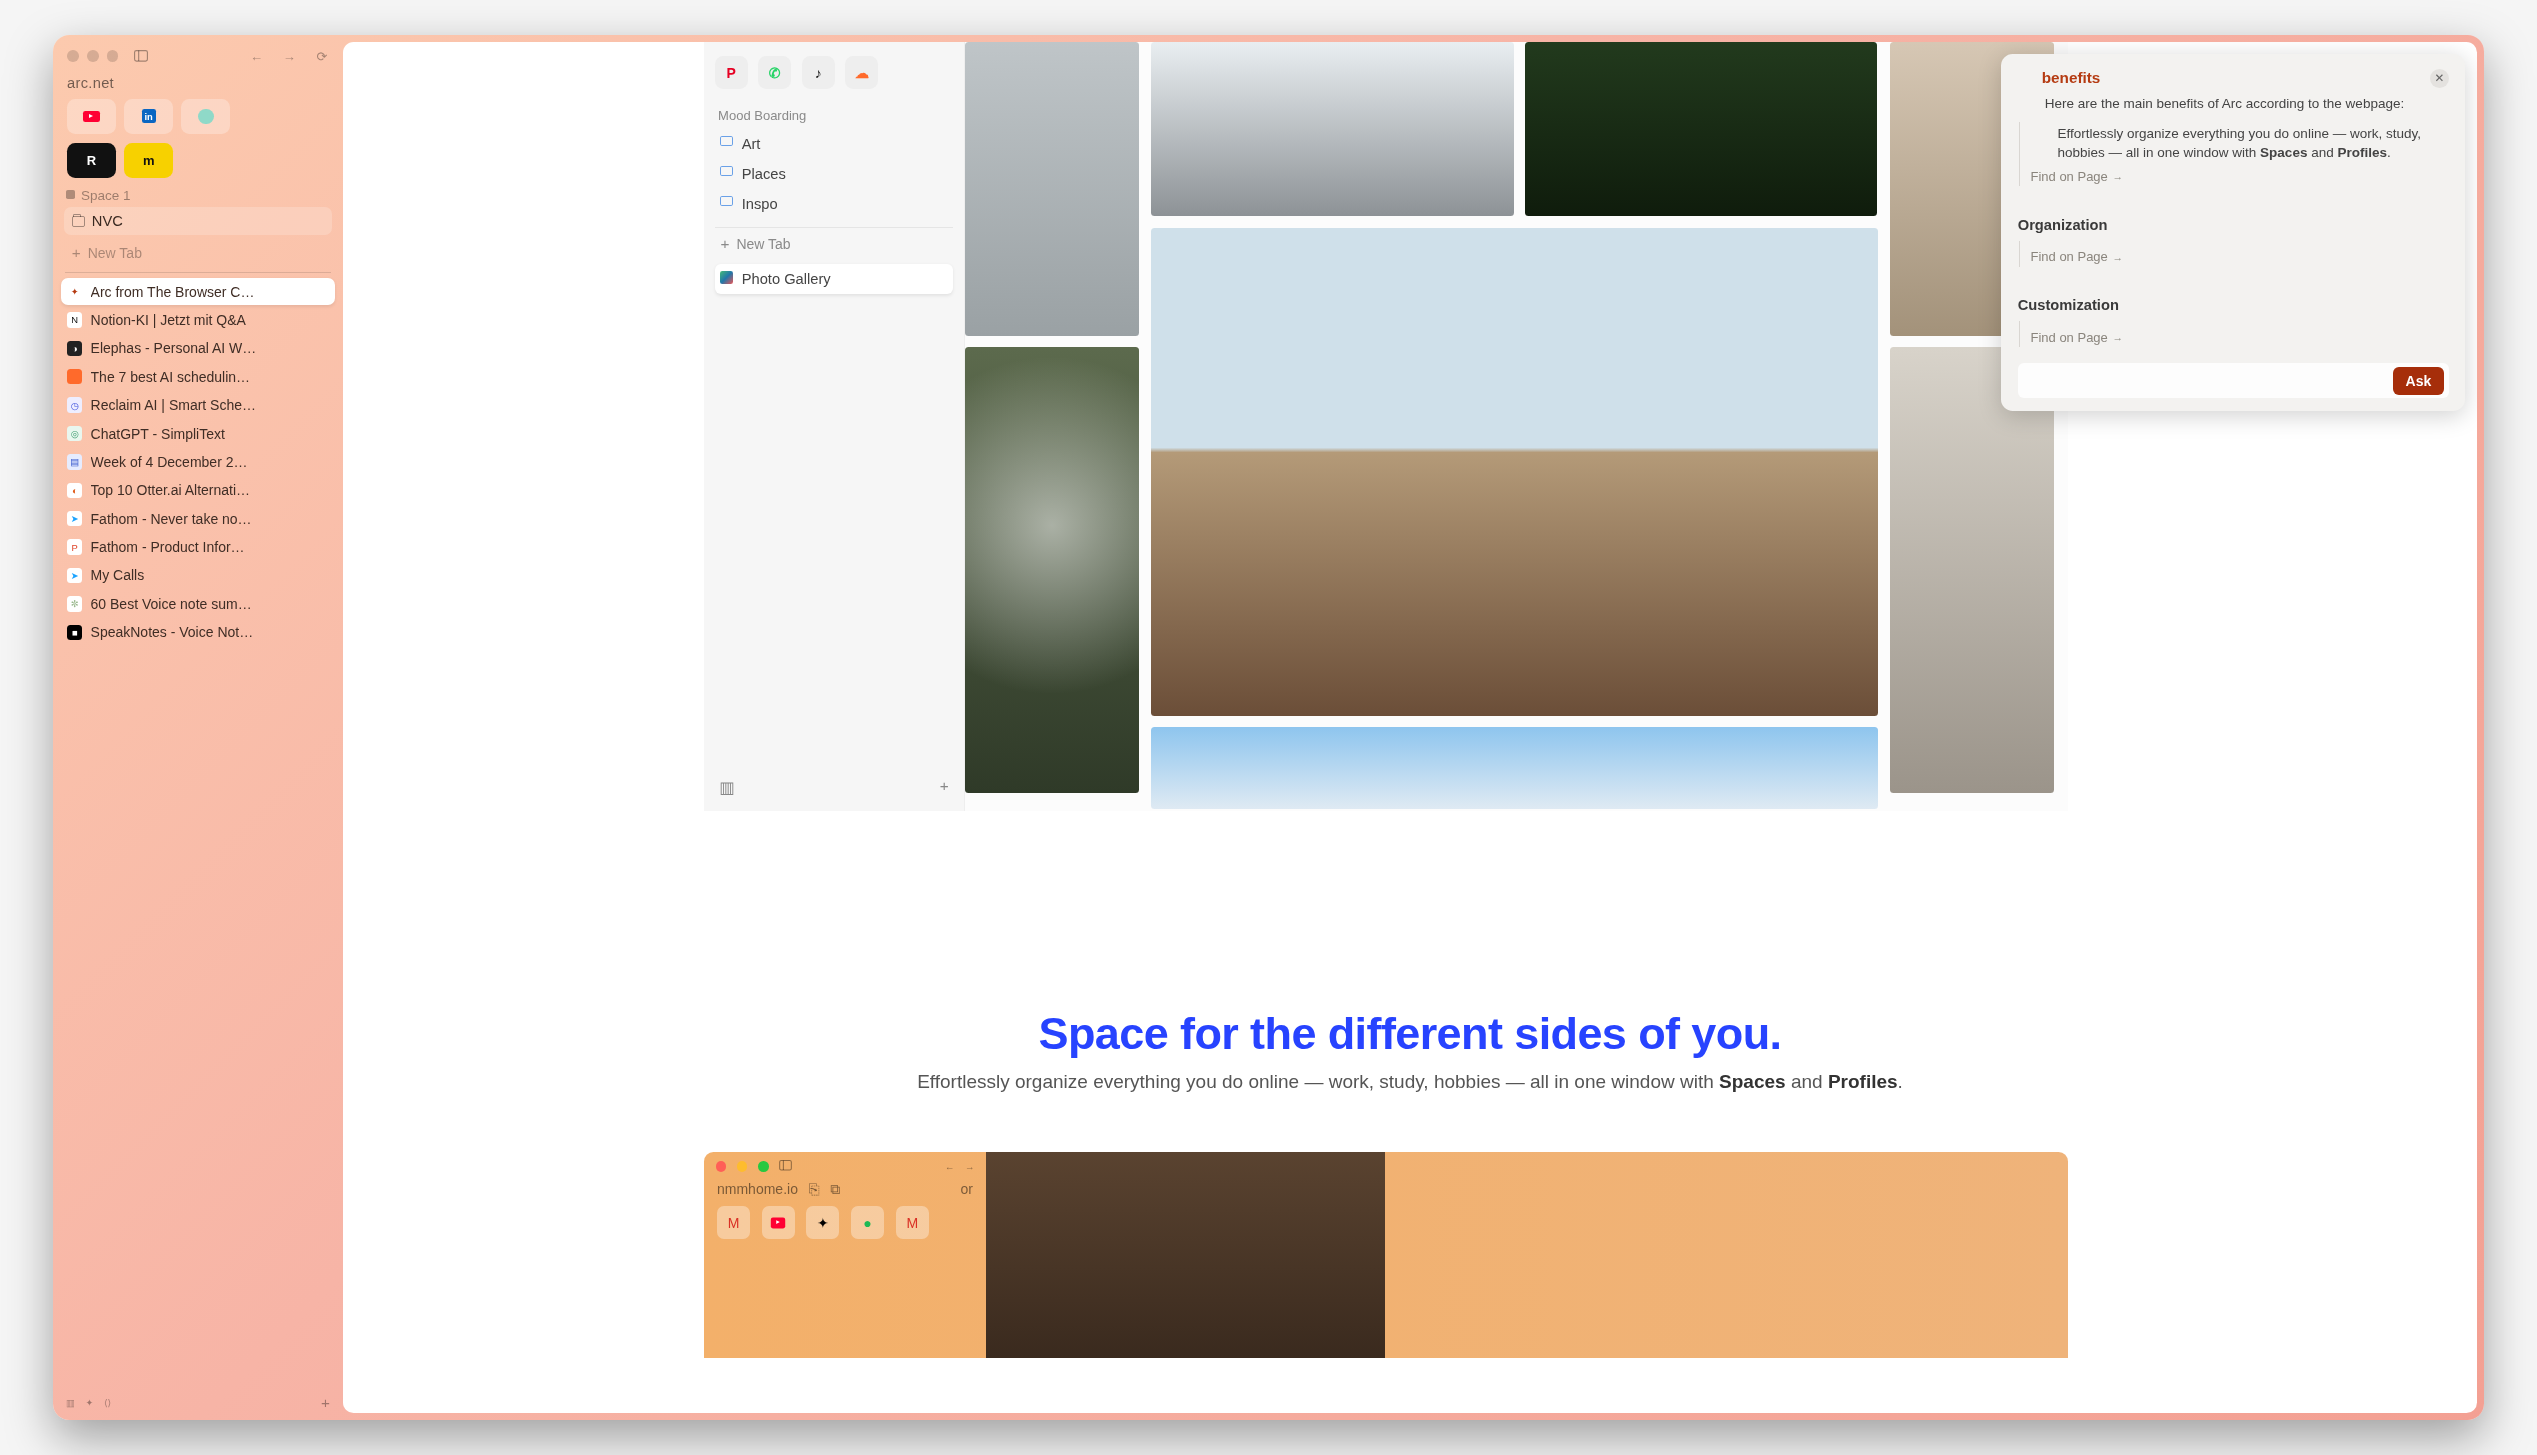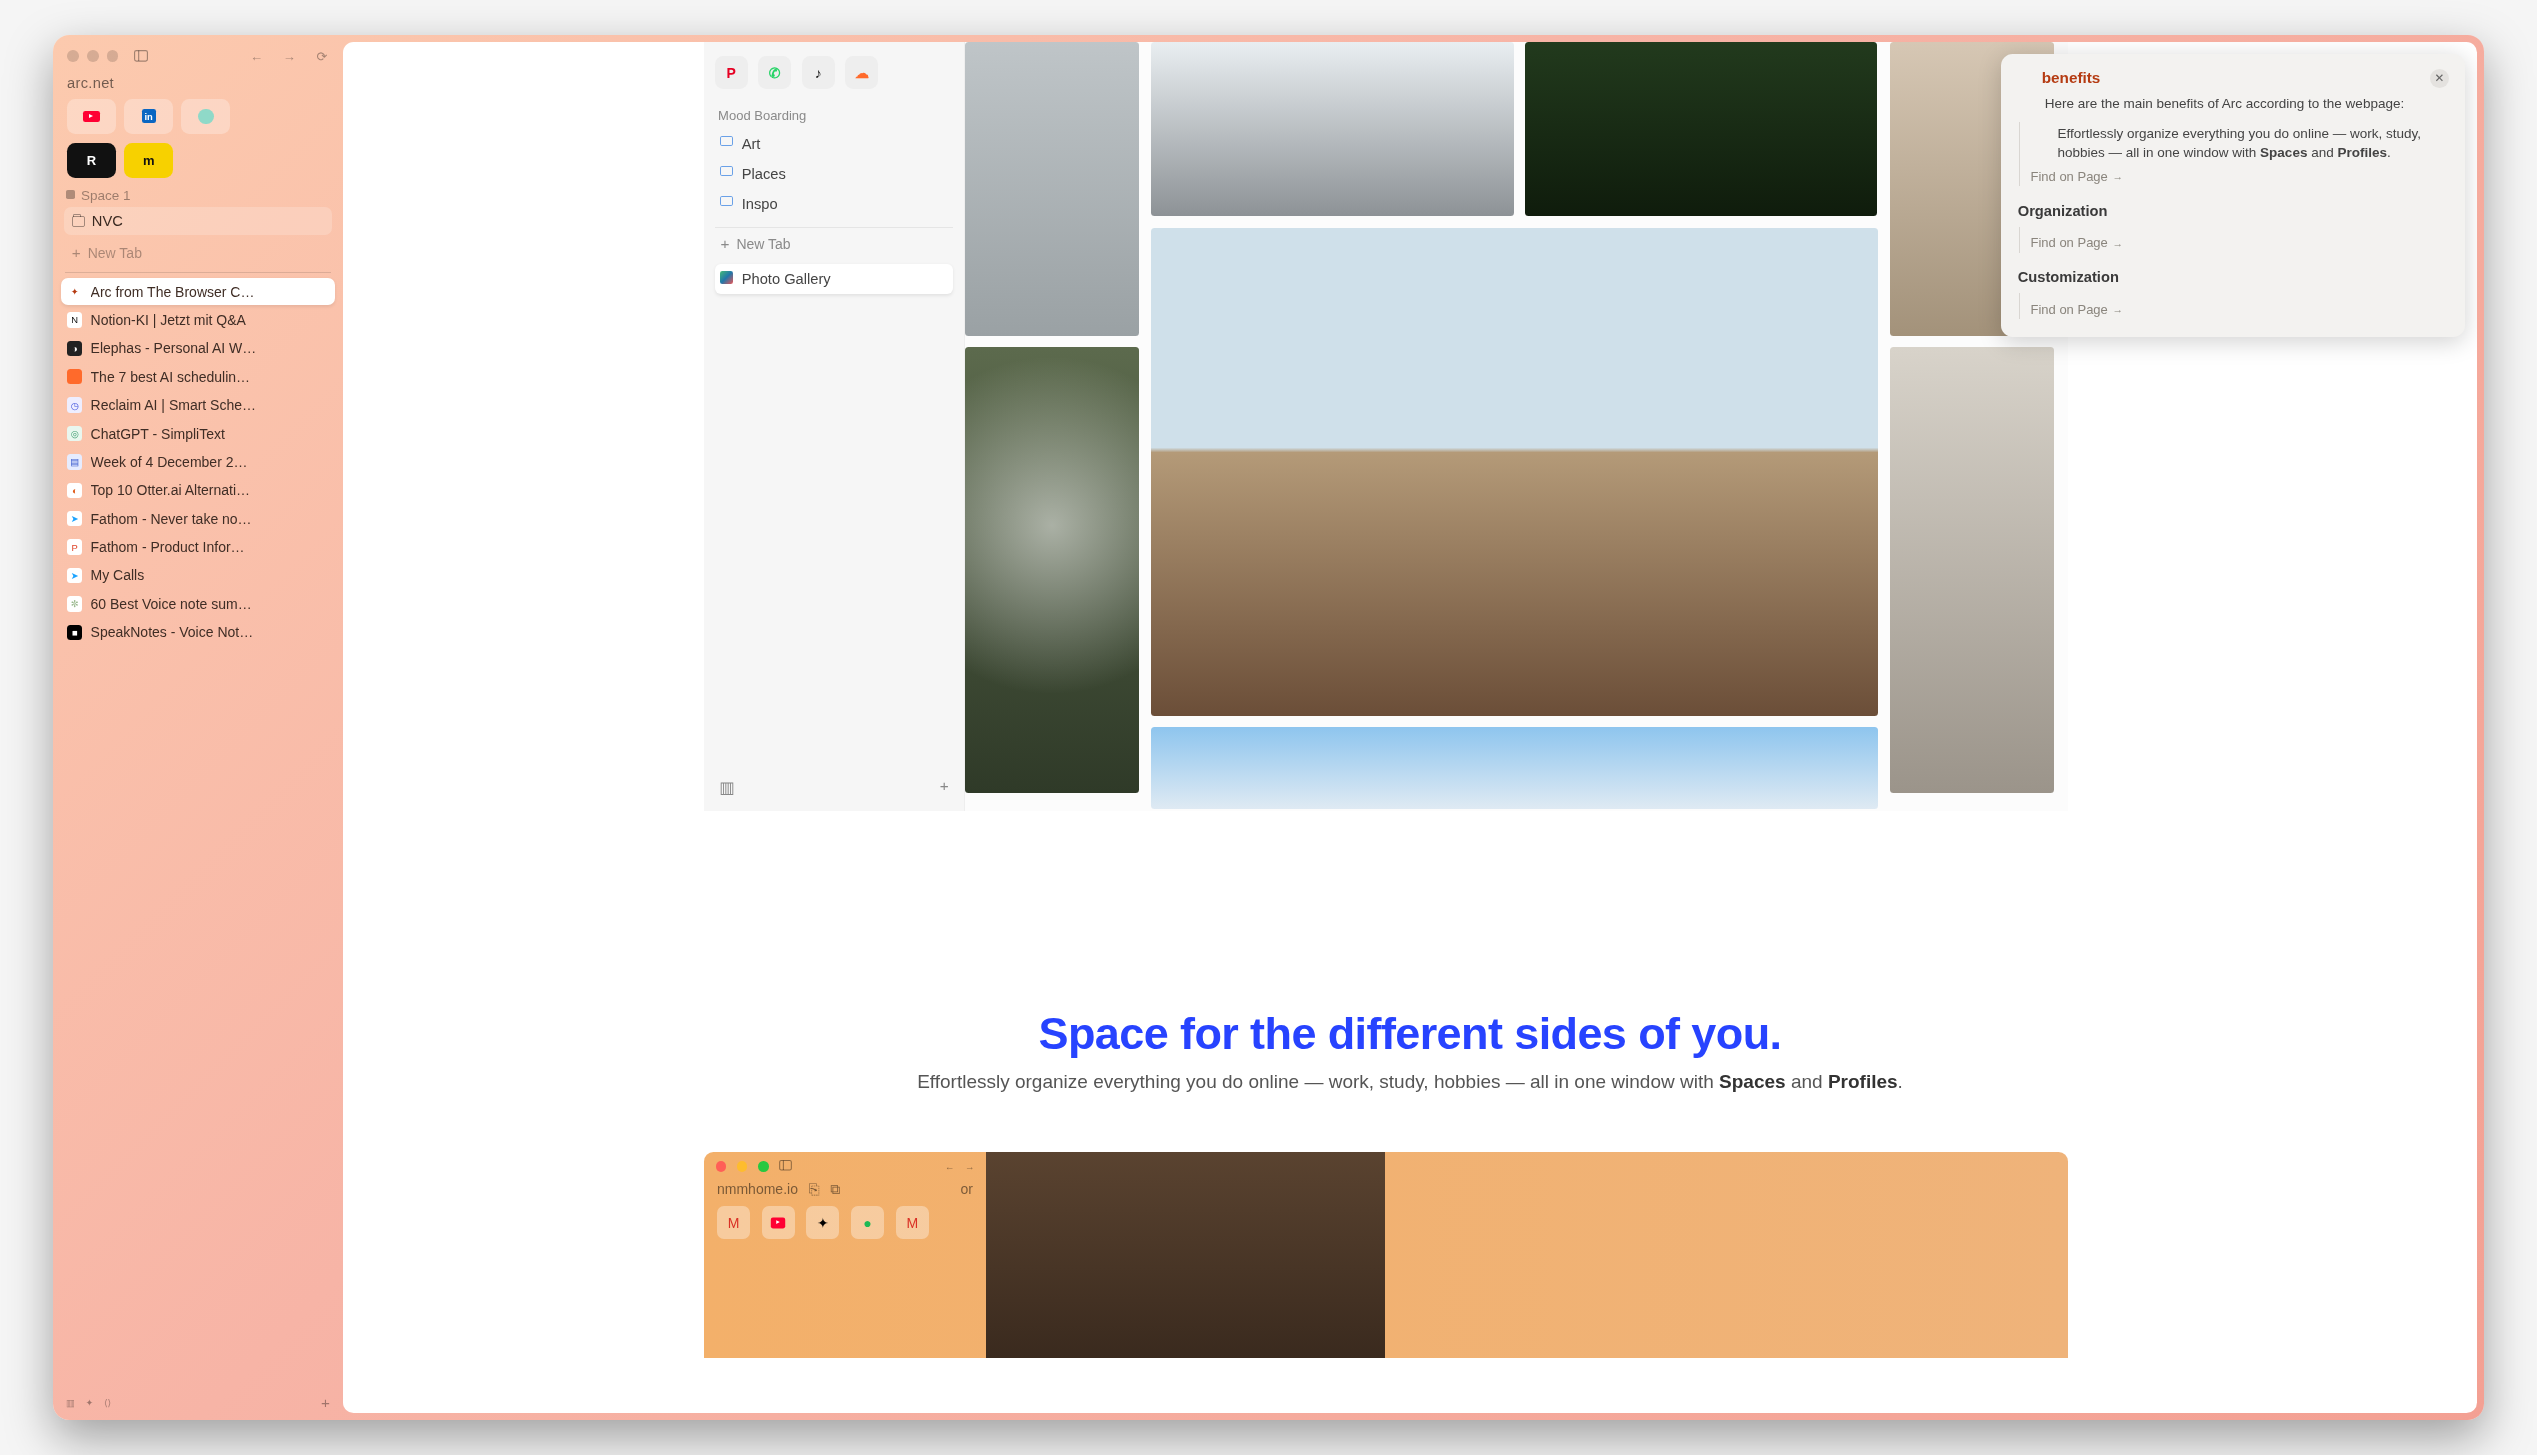--- a/index.html
+++ b/index.html
@@ -77,21 +77,21 @@
 .in2-text{position:absolute;left:693px;right:17.6px;top:0;bottom:0;background:#2a1814;padding:5.9px 23.5px;}
 
 .panel{position:absolute;right:11.7px;top:11.7px;width:464px;background:#f3f2f0;border-radius:11.7px;box-shadow:0 4.7px 23.5px rgba(0,0,0,0.18);padding:15.3px 16.4px 13px 16.4px;display:flex;flex-direction:column;}
 .panel-head{display:flex;align-items:center;justify-content:space-between;margin-bottom:5.9px;}
 .panel-title{color:#b53b12;font-weight:700;font-size:15.3px;padding-left:24px;}
 .closex{width:19px;height:19px;border-radius:50%;background:#e4e2df;display:flex;align-items:center;justify-content:center;color:#666;font-size:11.7px;cursor:pointer;}
 .panel p{font-size:13.5px;color:#444;line-height:1.45;padding-left:27px;}
 .group{border-left:1.8px solid #d9d6d2;padding:2.3px 0 2.3px 10.6px;margin:8.2px 0 4.7px 1.2px;}
 .find{color:#8a857d;font-size:13px;margin-top:5.9px;display:flex;align-items:center;gap:4.7px;}
 .find .arr{font-size:10.6px;}
-.sect{color:#3a3a3a;font-weight:600;font-size:14.7px;margin-top:12px;}
+.sect{color:#3a3a3a;font-weight:600;font-size:14.7px;margin-top:26px;}
 .askrow{display:flex;align-items:center;gap:8.2px;margin-top:11.7px;background:#fdfdfd;border-radius:5.9px;padding:3.5px 4.7px 3.5px 8.2px;}
 .askin{flex:1;height:26px;border:none;outline:none;background:transparent;font-size:14px;color:#333;}
 .askbtn{background:#a62e0a;color:#fff;border:none;border-radius:5.9px;padding:5.9px 13px;font-size:14px;font-weight:600;cursor:pointer;}
 </style>
 </head>
 <body>
 
 <div class="window">
   <div class="sidebar">
     <div class="topbar">
@@ -332,17 +332,21 @@
               <span class="arr">→</span>
             </div>
       </div>
       <div class="sect">Customization</div>
       <div class="group">
         <div class="find">
               <span>Find on Page</span>
               <span class="arr">→</span>
             </div>
       </div>
+      <div class="askrow">
+        <input class="askin" placeholder="" style="">
+        <button class="askbtn">Ask</button>
+      </div>
     </div>
    </div>
   </div>
 </div>
 
 
 </body></html>

